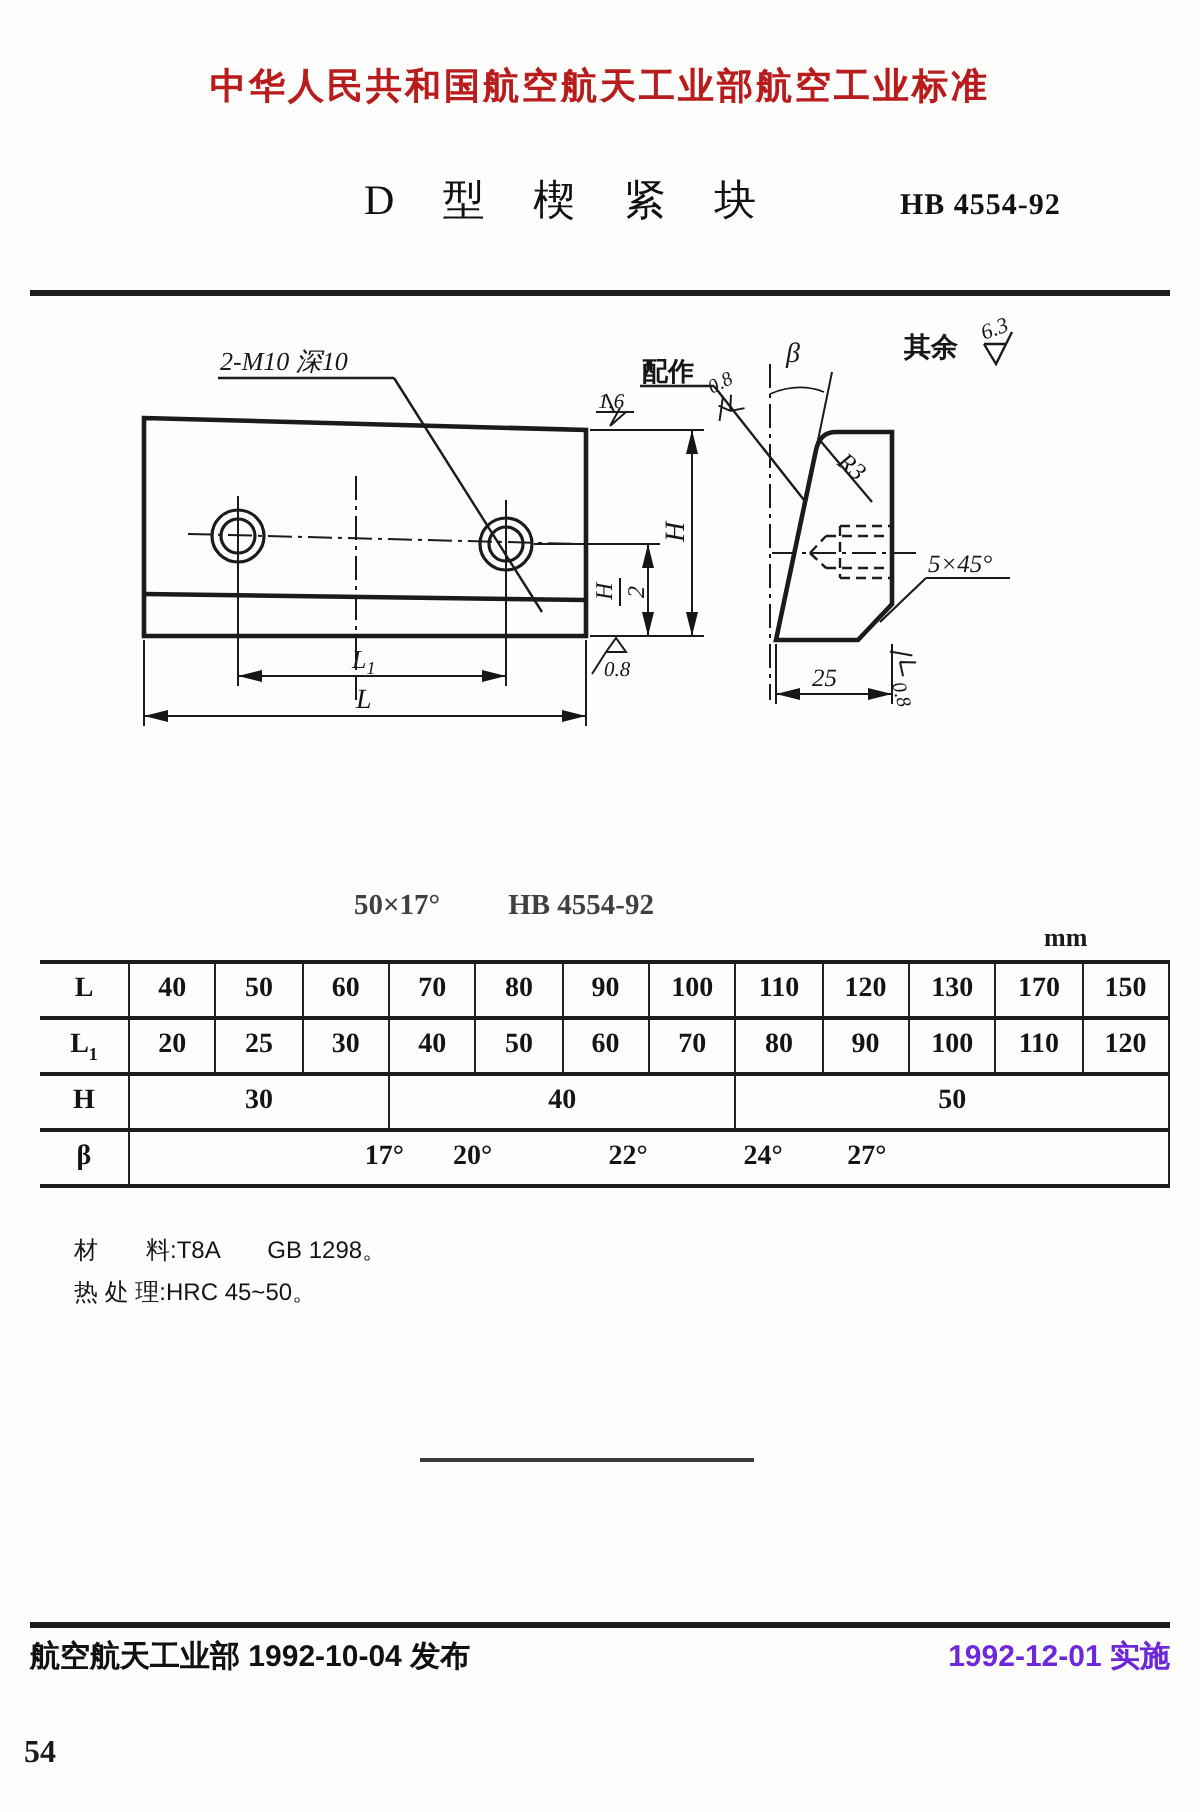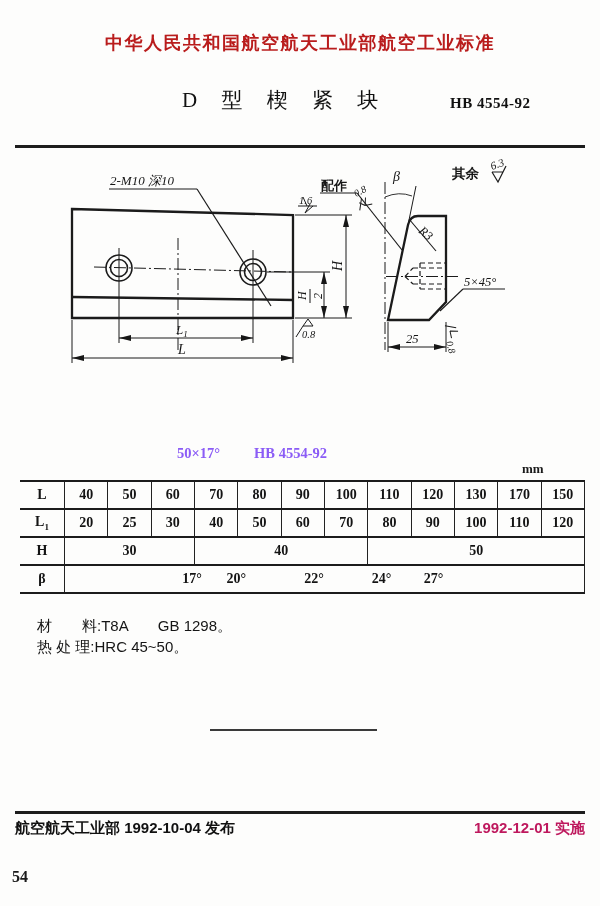--- a/index.html
+++ b/index.html
@@ -24,21 +24,21 @@
     font-family:"Liberation Serif",serif;letter-spacing:0.5px;
   }
   .rule-top{top:145px;left:15px;width:570px;height:3px;background:#1d1d1d;}
   
   .drawing{top:150px;left:0;}
   .drawing text{fill:#161616;}
   .dlab{font-family:"Liberation Serif",serif;font-style:italic;}
   .hanz{font-family:"Liberation Sans",sans-serif;font-style:normal;}
   
   .marking-1{top:418px;left:155px;font-size:14.5px;color:#161616;}
-  .marking-2{top:445px;left:177px;font-size:14.5px;color:#8b5cf6;font-family:"Liberation Serif",serif;font-weight:bold;}
+  .marking-2{top:445px;left:177px;font-size:14.5px;color:#404040;font-family:"Liberation Serif",serif;font-weight:bold;}
   .marking-2 .gap{display:inline-block;width:34px;}
   
   .unit-label{top:461px;left:522px;font-size:13px;font-weight:bold;font-family:"Liberation Serif",serif;}
   .spec-table{
     top:480px;left:20px;width:565px;border-collapse:collapse;
     font-family:"Liberation Serif",serif;font-size:14px;font-weight:bold;color:#141414;
     table-layout:fixed;
   }
   .spec-table tr{border-top:2px solid #1c1c1c;}
   .spec-table tr:last-child{border-bottom:2.5px solid #1c1c1c;}
@@ -47,27 +47,27 @@
     border-left:1px solid #222;font-weight:bold;
   }
   .spec-table th{width:44px;border-left:none;}
   .spec-table td:last-child{border-right:1px solid #222;}
   .spec-table td.scatter{position:relative;border-left:1px solid #222;text-align:right;}
   .spec-table td.scatter span{
     position:absolute;top:50%;transform:translate(-50%,-50%);white-space:nowrap;
   }
   .spec-table sub{font-size:9px;}
   
-  .note{left:37px;font-size:15px;color:#151515;white-space:pre;}
+  .note{left:37px;font-size:12px;color:#151515;white-space:pre;}
   .n1{top:617px;} .n2{top:638px;} .n3{top:659px;}
   .mid-line{top:729px;left:210px;width:167px;height:2px;background:#3a3a3a;}
   
   .rule-footer{top:811px;left:15px;width:570px;height:3px;background:#1d1d1d;}
   .footer-issued{top:819px;left:15px;font-size:15px;font-weight:bold;color:#111;}
-  .footer-effective{top:819px;right:15px;font-size:15px;font-weight:bold;color:#be185d;}
+  .footer-effective{top:819px;right:15px;font-size:15px;font-weight:bold;color:#6d28d9;}
   .page-number{top:843px;left:12px;font-size:16px;font-weight:bold;font-family:"Liberation Serif",serif;margin-top:25px;}
 </style>
 </head>
 <body>
 
 <div class="page">
 
   <div class="abs std-header">中华人民共和国航空航天工业部航空工业标准</div>
   <div class="abs doc-title">D 型 楔 紧 块</div>
   <div class="abs std-no">HB 4554-92</div>

